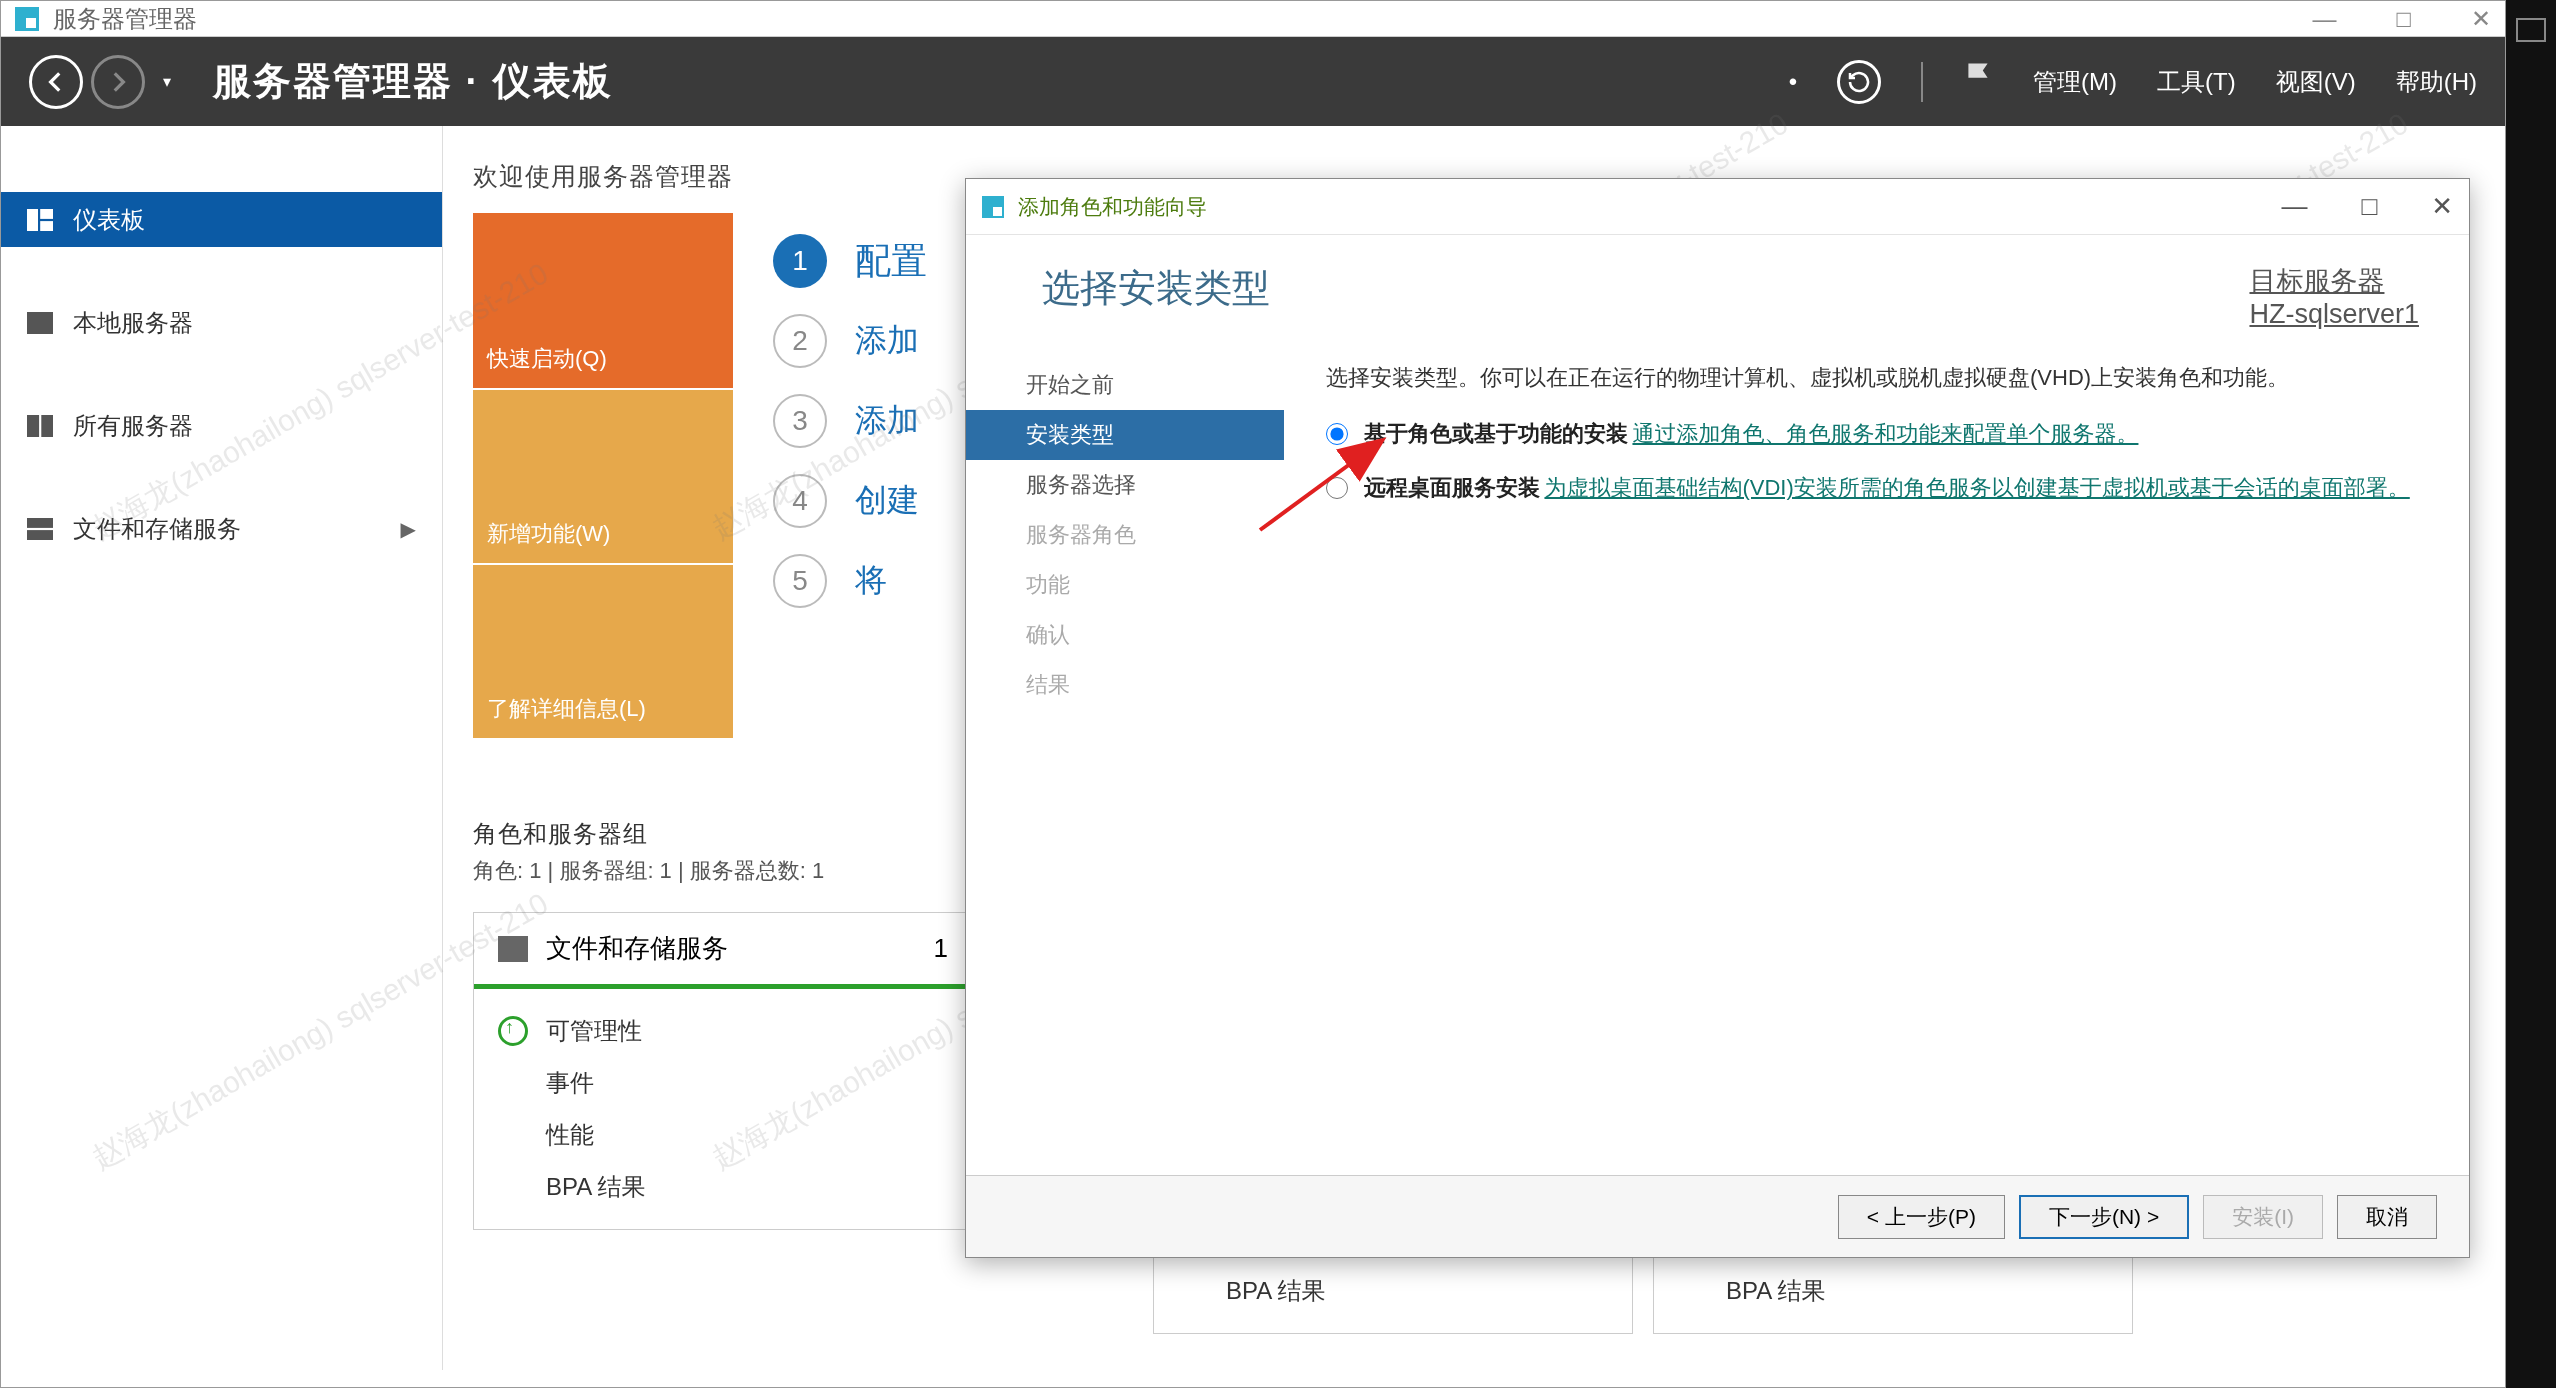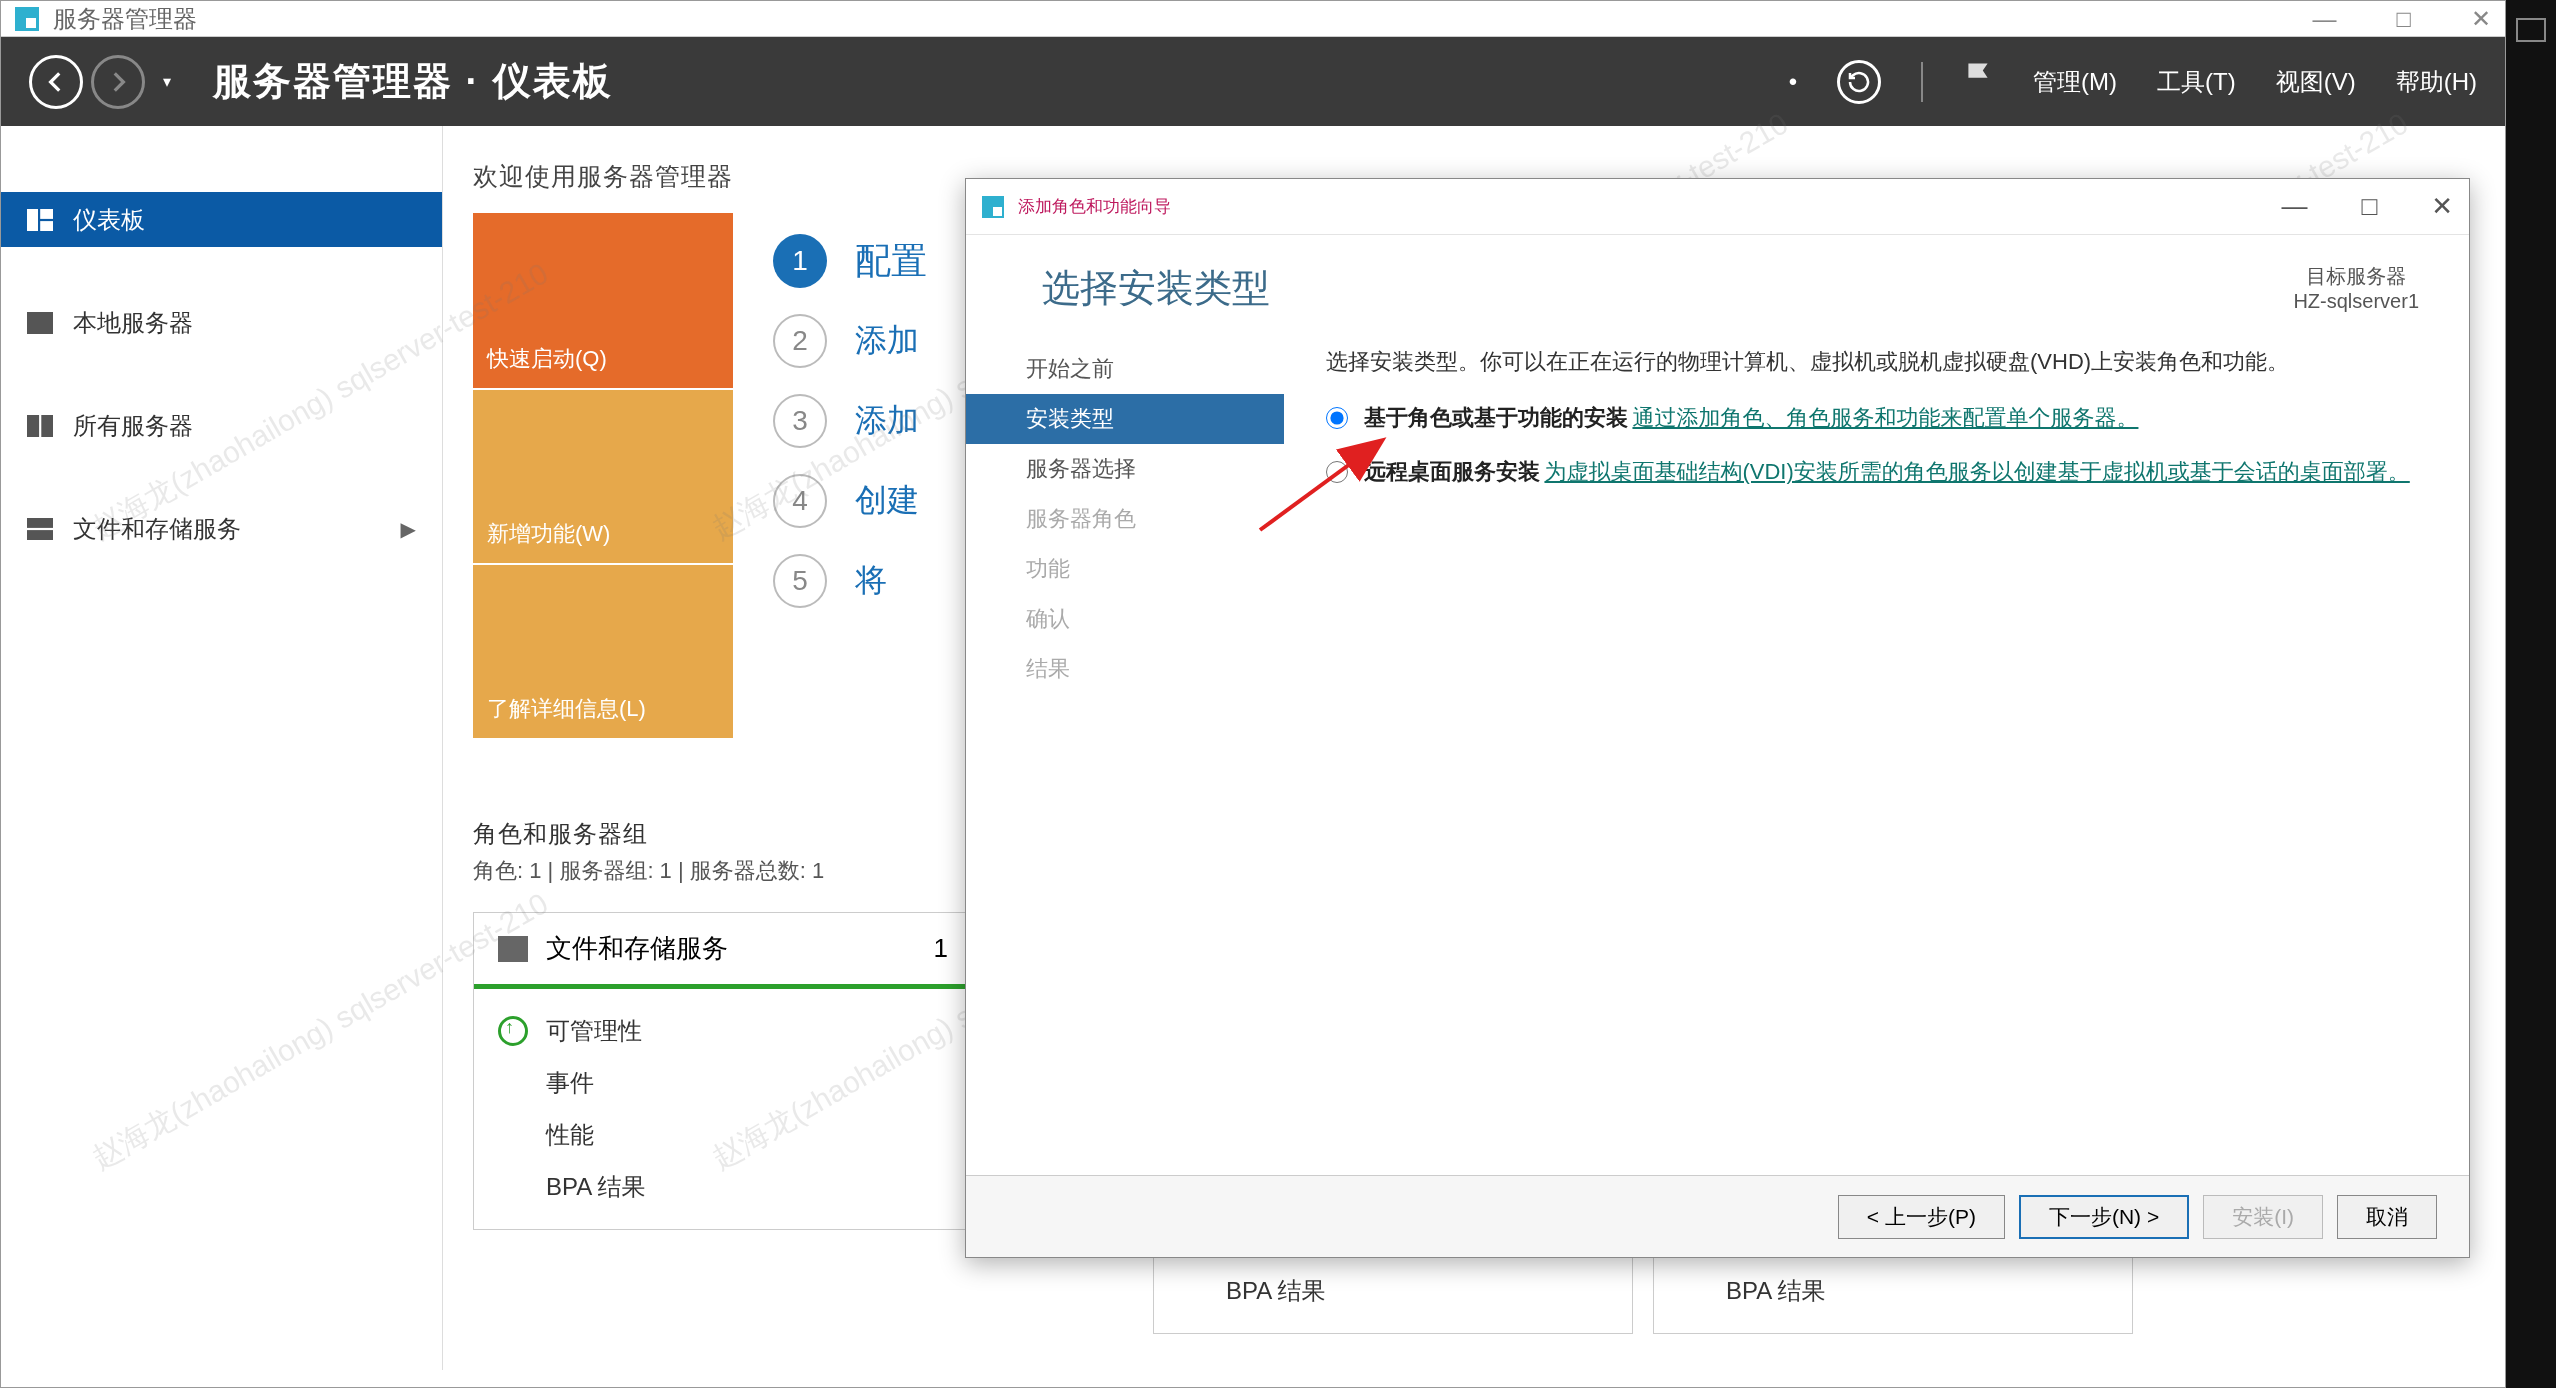--- a/index.html
+++ b/index.html
@@ -67,27 +67,27 @@
 .role-row.nob .badge{visibility:hidden;}
 
 .card-partial{position:absolute;border:1px solid #ccc;background:#fff;width:480px;padding:16px 24px;}
 .card-partial .role-row{height:52px;font-size:24px;}
 
 
 .wizard{position:absolute;left:965px;top:178px;width:1505px;height:1080px;background:#fff;border:1px solid #888;box-shadow:0 6px 24px rgba(0,0,0,.3);z-index:50;}
 .wiz-titlebar{height:56px;display:flex;align-items:center;padding:0 16px;border-bottom:1px solid #e4e4e4;background:#fff;}
 .wiz-titlebar .ic{width:22px;height:22px;background:#2eb0cf;margin-right:14px;position:relative;}
 .wiz-titlebar .ic::after{content:"";position:absolute;right:2px;bottom:2px;width:9px;height:9px;background:#fff;}
-.wiz-title{font-size:17px;color:#be185d;}
+.wiz-title{font-size:21px;color:#4d7c0f;}
 .wiz-ctrl{margin-left:auto;display:flex;gap:54px;color:#555;font-size:26px;}
 .wiz-ctrl span{cursor:default;}
 
 .wiz-header{padding:28px 50px 12px 76px;display:flex;align-items:flex-start;}
 .wiz-h1{font-size:38px;color:#3c6b8a;font-weight:300;}
-.wiz-target{margin-left:auto;text-align:center;font-size:20px;color:#555;}
+.wiz-target{margin-left:auto;text-align:left;font-size:27px;color:#555;text-decoration:underline;}
 
 .wiz-body{display:flex;padding:18px 0 0 0;height:800px;}
 .wiz-nav{width:318px;padding:0 0 0 48px;}
 .wiz-nav .step{height:50px;display:flex;align-items:center;font-size:22px;color:#555;padding-left:12px;}
 .wiz-nav .step.active{background:#2c6ea6;color:#fff;margin-left:-48px;padding-left:60px;width:318px;}
 .wiz-nav .step.disabled{color:#aaa;}
 
 .wiz-content{flex:1;padding:0 50px 0 42px;}
 .wiz-intro{font-size:22px;color:#333;line-height:1.6;margin-bottom:24px;}
 .opt{display:flex;align-items:flex-start;margin-bottom:24px;}

